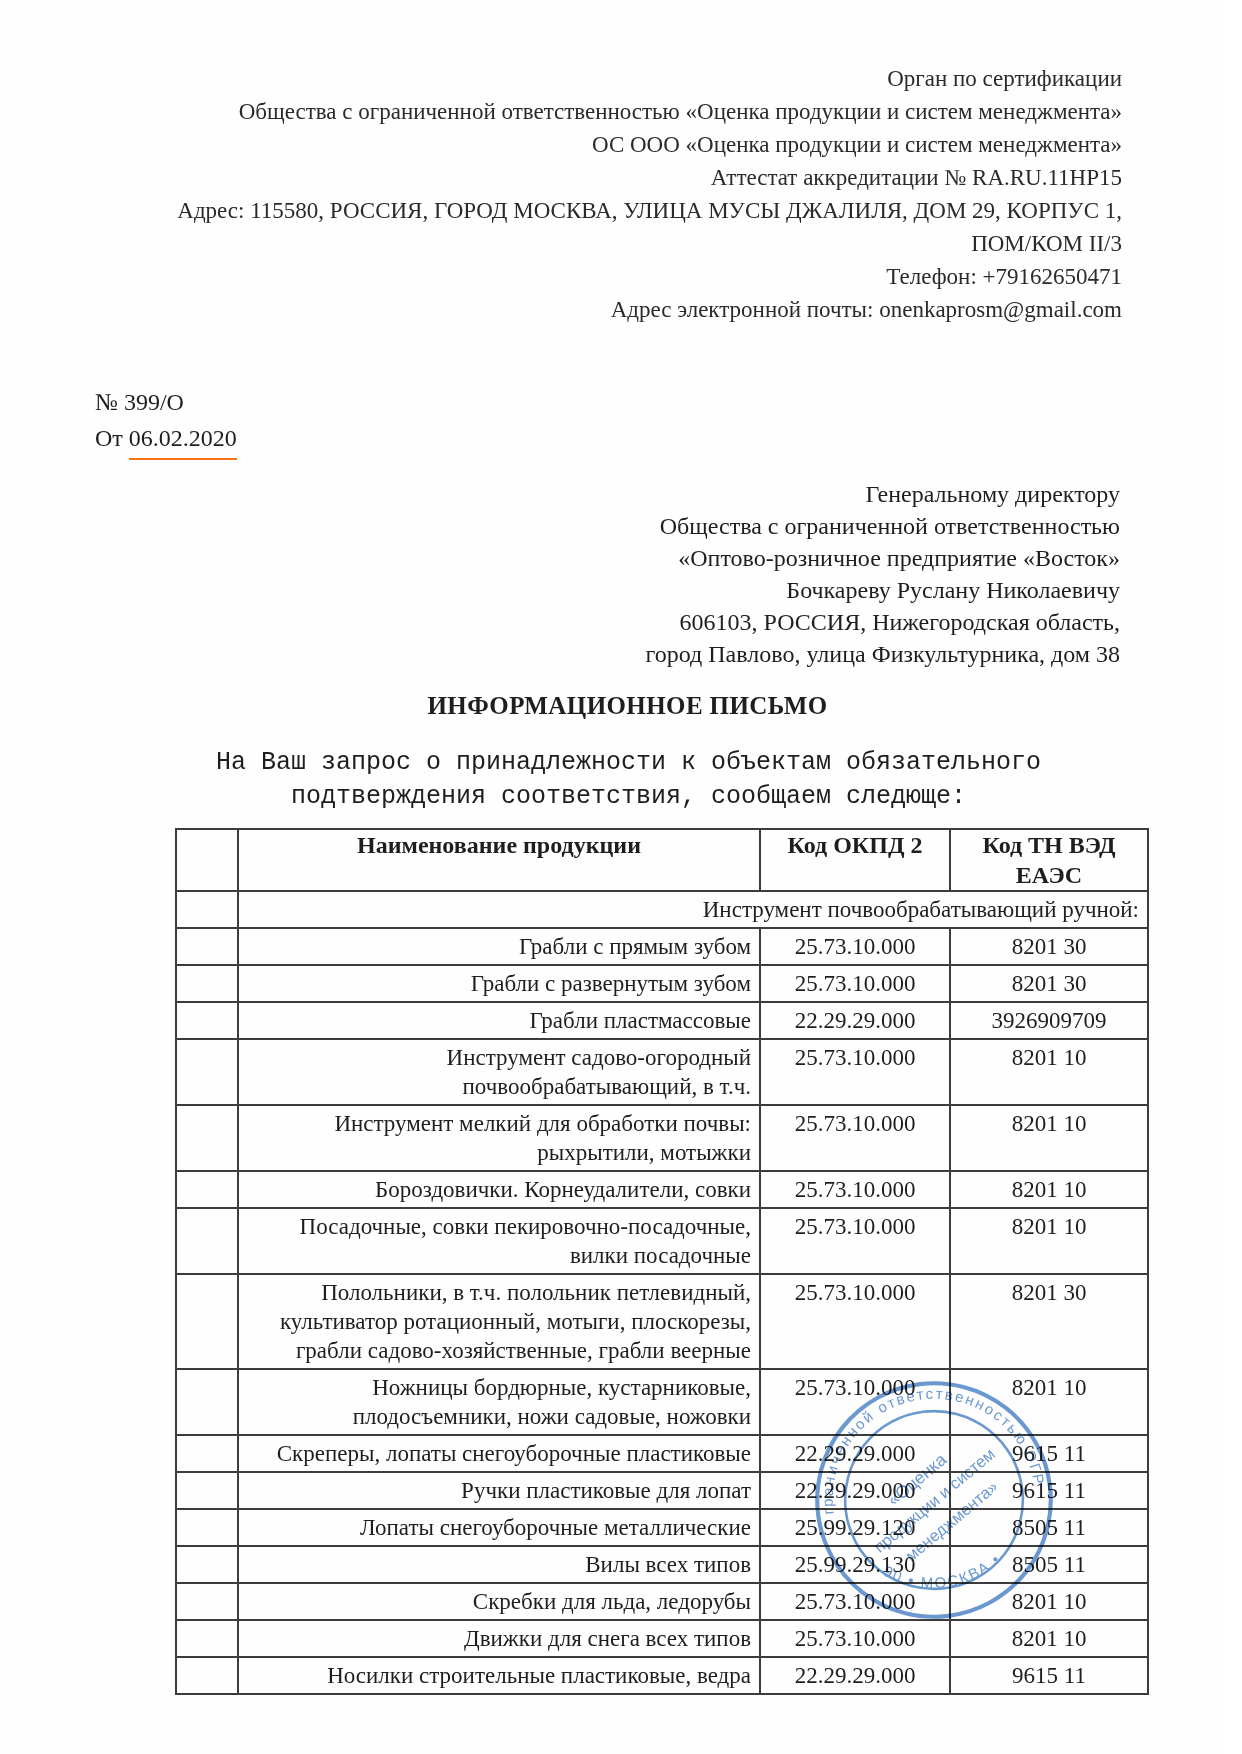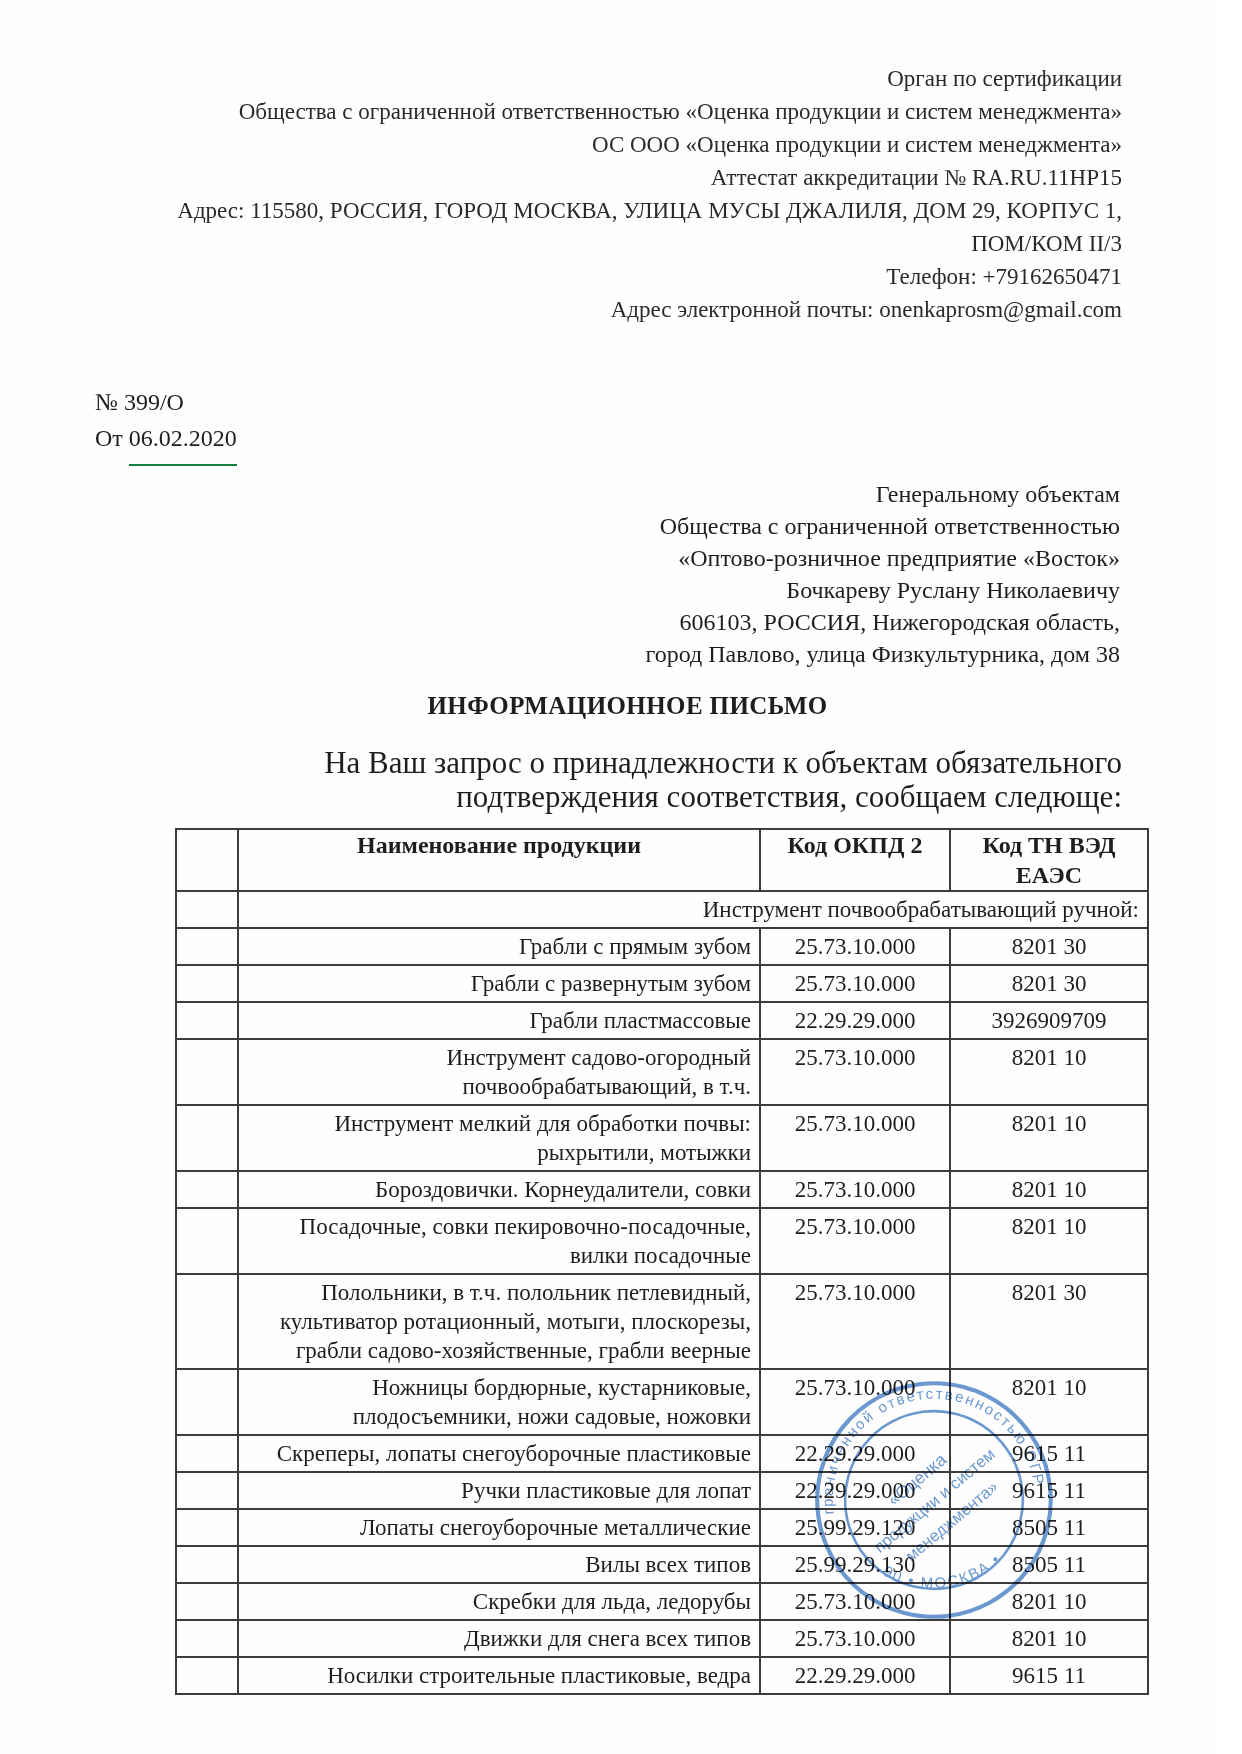--- a/index.html
+++ b/index.html
@@ -21,22 +21,22 @@
     line-height:33px;
     color:#2a2a2a;
   }
   
   .ref-block {
     margin:58px 0 12px 95px;
     font-size:24px;
     line-height:36px;
   }
   .ref-date {
-    border-bottom:2px solid #15803d;
-    padding-bottom:13px;
+    border-bottom:2px solid #f97316;
+    padding-bottom:7px;
   }
   
   .addressee {
     margin-top:22px;
     margin-right:102px;
     margin-left:300px;
     text-align:right;
     font-size:24px;
     line-height:32px;
   }
@@ -44,23 +44,24 @@
     margin-top:22px;
     margin-left:135px;
     margin-right:102px;
     text-align:center;
     font-weight:bold;
     font-size:25px;
     letter-spacing:0.4px;
   }
   .intro {
     margin:26px 100px 14px 135px;
-    font-size:31px;
+    font-size:25px;
     line-height:34px;
-    text-align:right;
+    text-align:center;
+    font-family:Liberation Mono, monospace;
   }
   table.products {
     margin-left:175px;
     border-collapse:collapse;
     width:972px;
     font-size:23px;
     table-layout:fixed;
   }
   table.products th, table.products td {
     border:2px solid #3c3c3c;
@@ -111,21 +112,21 @@
 
   <div class="ref-block">
     <div>№ 399/О</div>
     <div>
       <span>От</span>
       <span class="ref-date">06.02.2020</span>
     </div>
   </div>
 
   <div class="addressee">
-    <div>Генеральному объектам</div>
+    <div>Генеральному директору</div>
     <div>Общества с ограниченной ответственностью</div>
     <div>«Оптово-розничное предприятие «Восток»</div>
     <div>Бочкареву Руслану Николаевичу</div>
     <div>606103, РОССИЯ, Нижегородская область,</div>
     <div>город Павлово, улица Физкультурника, дом 38</div>
   </div>
 
   <div class="letter-title">ИНФОРМАЦИОННОЕ ПИСЬМО</div>
 
   <div class="intro">На Ваш запрос о принадлежности к объектам обязательного подтверждения соответствия, сообщаем следюще:</div>

